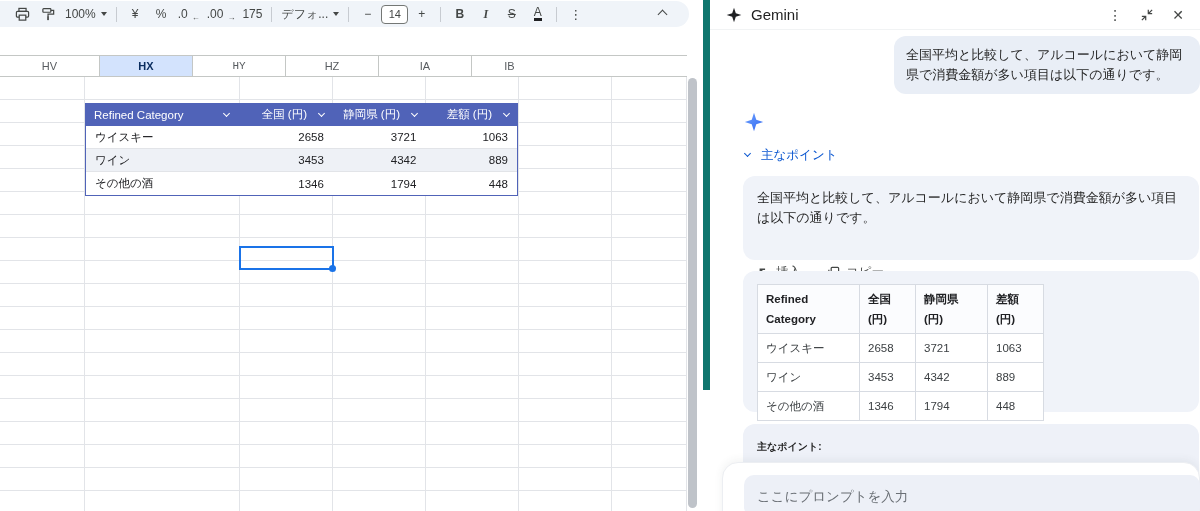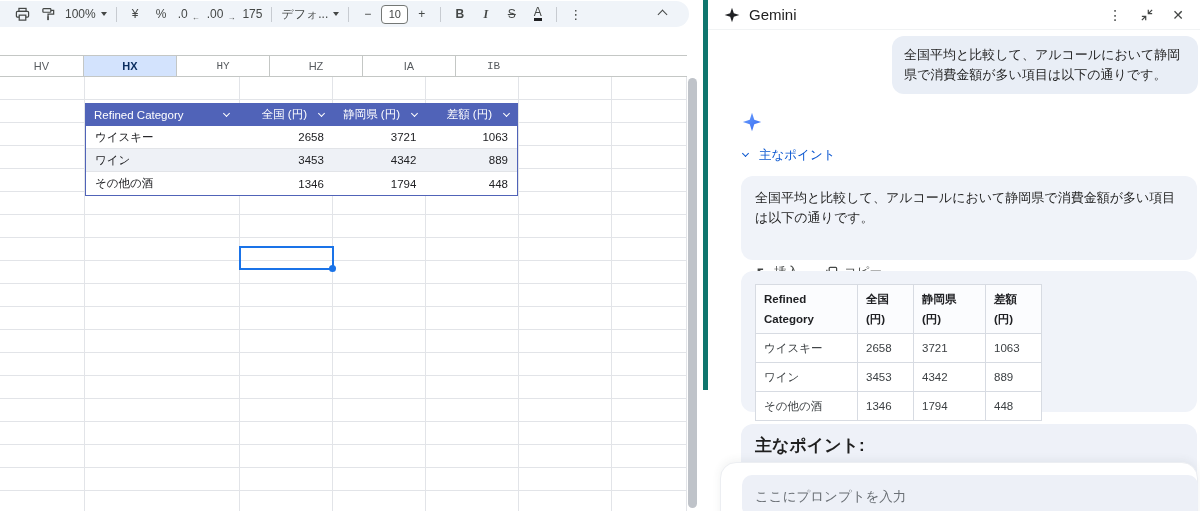--- a/index.html
+++ b/index.html
@@ -28,21 +28,21 @@
   .chev.up { transform:rotate(-135deg); }
   .chev.down { transform:rotate(45deg); }
   .chev.sm { width:5px; height:5px; border-width:1.4px; }
 
   
   #col-headers { position:absolute; left:0; top:55px; width:687px; height:22px; display:flex;
     border-top:1px solid #c4c7c5; border-bottom:1px solid #c4c7c5; background:#fff;
     font-size:11px; color:#575b5f; }
   .col-h { border-right:1px solid #c4c7c5; display:flex; align-items:center;
     justify-content:center; height:100%; }
-  .c0{width:84px;} .c1{width:155px;} .c2{width:93px;} .c3{width:93px;font-family:Liberation Mono, monospace;}
+  .c0{width:100px;} .c1{width:155px;} .c2{width:93px;} .c3{width:93px;font-family:Liberation Mono, monospace;}
   .c4{width:93px;} .c5{width:93px;} .c6{width:75px;}
   .col-h.selected { background:#d3e3fd; color:#0b2e60; font-weight:700; }
   #grid { position:absolute; left:0; top:77px; width:687px; height:434px;
     background:repeating-linear-gradient(to bottom,#fff 0 22px,#e2e4e8 22px 23px); }
   .vline { position:absolute; top:77px; width:1px; height:434px; background:#e2e4e8; }
   #vscroll { position:absolute; left:688px; top:78px; width:9px; height:430px;
     background:#bfc3c9; border-radius:5px; }
 
   
   #table-chip { position:absolute; left:85px; top:80px; height:23px; background:#5b69bd;
@@ -64,21 +64,21 @@
   .prow.band { background:#eef1f6; }
   .pcell { padding-right:9px; text-align:right; }
   .pcell.name { text-align:left; padding-left:9px; padding-right:0; }
   #sel-cell { position:absolute; left:239px; top:246px; width:95px; height:24px;
     border:2px solid #1a73e8; }
   #sel-handle { position:absolute; right:-4px; bottom:-4px; width:7px; height:7px;
     background:#1a73e8; border-radius:50%; }
 
   
   #gemini { position:absolute; left:703px; top:0; width:497px; height:390px; background:#fff;
-    border-left:5px solid #0f766e; }
+    border-left:7px solid #0f766e; }
   #g-header { height:30px; display:flex; align-items:center; gap:9px; padding:0 16px;
     border-bottom:1px solid #f1f3f4; }
   #g-title { font-size:15px; font-weight:500; color:#1f1f1f; }
   .g-hicons { margin-left:auto; display:flex; align-items:center; gap:19px; color:#444746; }
   .g-hicon { font-size:14px; display:flex; align-items:center; }
   #user-msg { position:absolute; left:184px; top:36px; width:306px; background:#e9eef6;
     border-radius:12px; padding:9px 12px; font-size:13px; line-height:20px; color:#1f1f1f; }
   #g-spark { position:absolute; left:34px; top:112px; }
   #analysis-row { position:absolute; left:35px; top:147px; display:flex; align-items:center;
     gap:11px; color:#0b57d0; font-size:12.5px; }
@@ -88,21 +88,21 @@
   .act-row { display:flex; align-items:center; gap:26px; margin-top:9px;
     color:#444746; font-size:12.5px; }
   .act-btn { display:flex; align-items:center; gap:6px; cursor:default;margin-top:25px; }
   #table-card { top:271px; height:141px; padding:13px 14px; }
   #g-table { border-collapse:collapse; font-size:11.5px; color:#3c4043; background:#fff; }
   #g-table th, #g-table td { border:1px solid #d7dbe2; padding:4px 8px; text-align:left;
     height:22px; }
   #g-table th { font-weight:600; color:#202124; background:#fbfcfe; }
   #table-card .act-row { margin-top:11px; }
   #keypoints-card { top:424px; height:62px; background:#eef1f8; }
-  #keypoints-card b { font-size:17px; }
+  #keypoints-card b { font-size:10px; }
   #input-panel { position:absolute; left:12px; top:462px; width:478px; height:60px;
     background:#fff; border-radius:16px 16px 0 0; border:1px solid #eceef2;
     box-shadow:0 -2px 8px rgba(60,64,67,.07); }
   #prompt-input { position:absolute; left:21px; top:12px; width:456px; height:42px;
     border:none; outline:none; background:#edf0f7; border-radius:10px; padding:0 13px;
     font-size:13.5px; color:#1f1f1f; font-family:inherit; }
   #prompt-input::placeholder { color:#6b7076; }
 </style>
 </head>
 <body>
@@ -149,21 +149,21 @@
     <div class="tb-sep"></div>
     <div class="tb-btn" style="min-width:62px;justify-content:space-between;">
       <span>デフォ...</span>
       <span class="dd-arrow"></span>
     </div>
     <div class="tb-sep"></div>
     <div class="tb-btn">
         <span>−</span>
       </div>
     <div class="size-box">
-        <span>10</span>
+        <span>14</span>
       </div>
     <div class="tb-btn">
         <span>+</span>
       </div>
     <div class="tb-sep"></div>
     <div class="tb-btn b-bold">
         <span>B</span>
       </div>
     <div class="tb-btn b-italic">
         <span>I</span>
@@ -182,21 +182,21 @@
         <span class="chev up"></span>
       </div>
   </div>
 
   <div id="col-headers">
     <div class="col-h c0">HV</div>
     <div class="col-h c2 selected">HX</div>
     <div class="col-h c3">HY</div>
     <div class="col-h c4">HZ</div>
     <div class="col-h c5">IA</div>
-    <div class="col-h c6" style="border-right:none;font-family:Liberation Mono, monospace;">IB</div>
+    <div class="col-h c6" style="border-right:none;">IB</div>
   </div>
 
   <div id="grid"></div>
   <div class="vline" style="left:84px;"></div>
   <div class="vline" style="left:239px;"></div>
   <div class="vline" style="left:332px;"></div>
   <div class="vline" style="left:425px;"></div>
   <div class="vline" style="left:518px;"></div>
   <div class="vline" style="left:611px;"></div>
   <div class="vline" style="left:686px;"></div>

